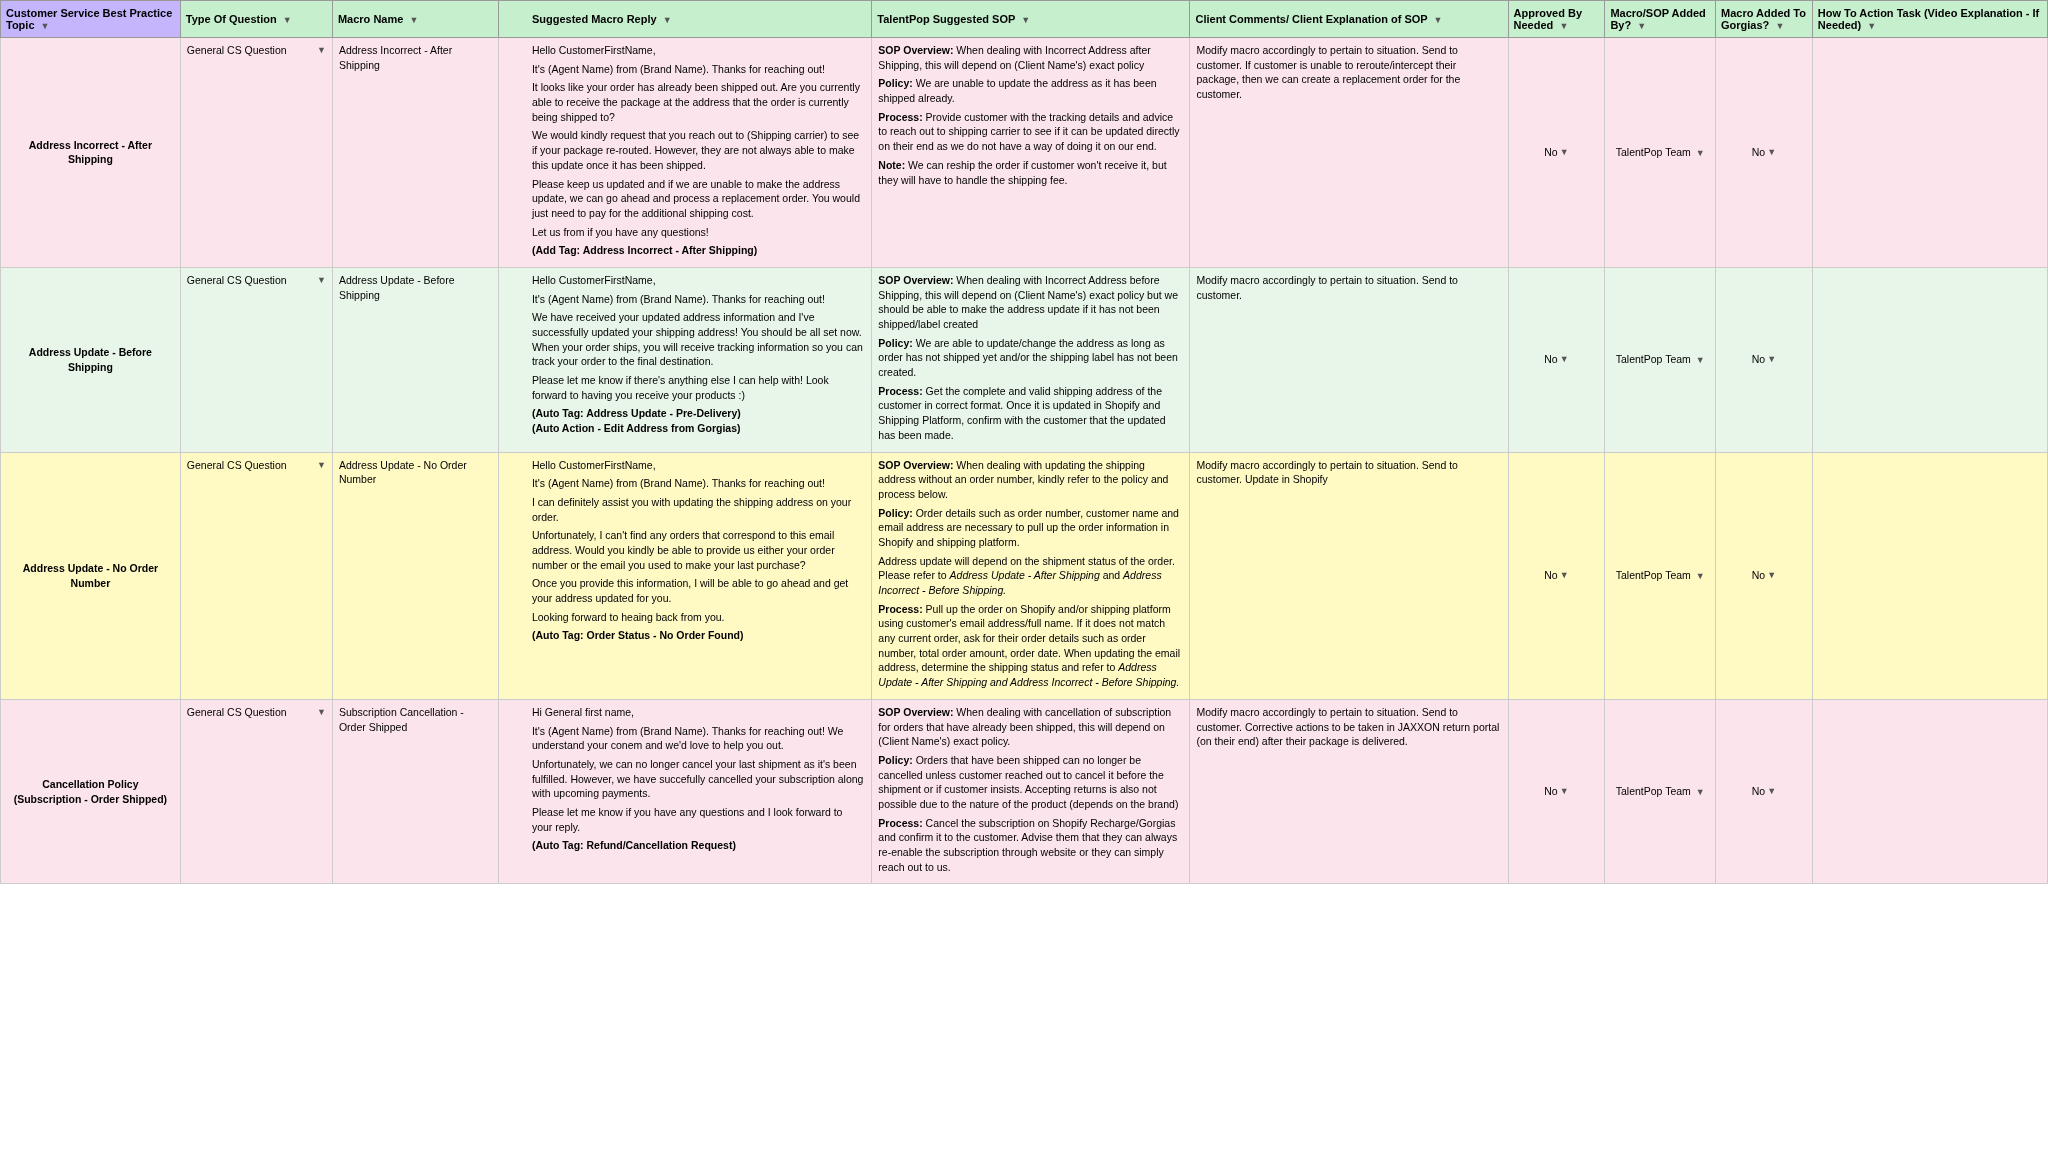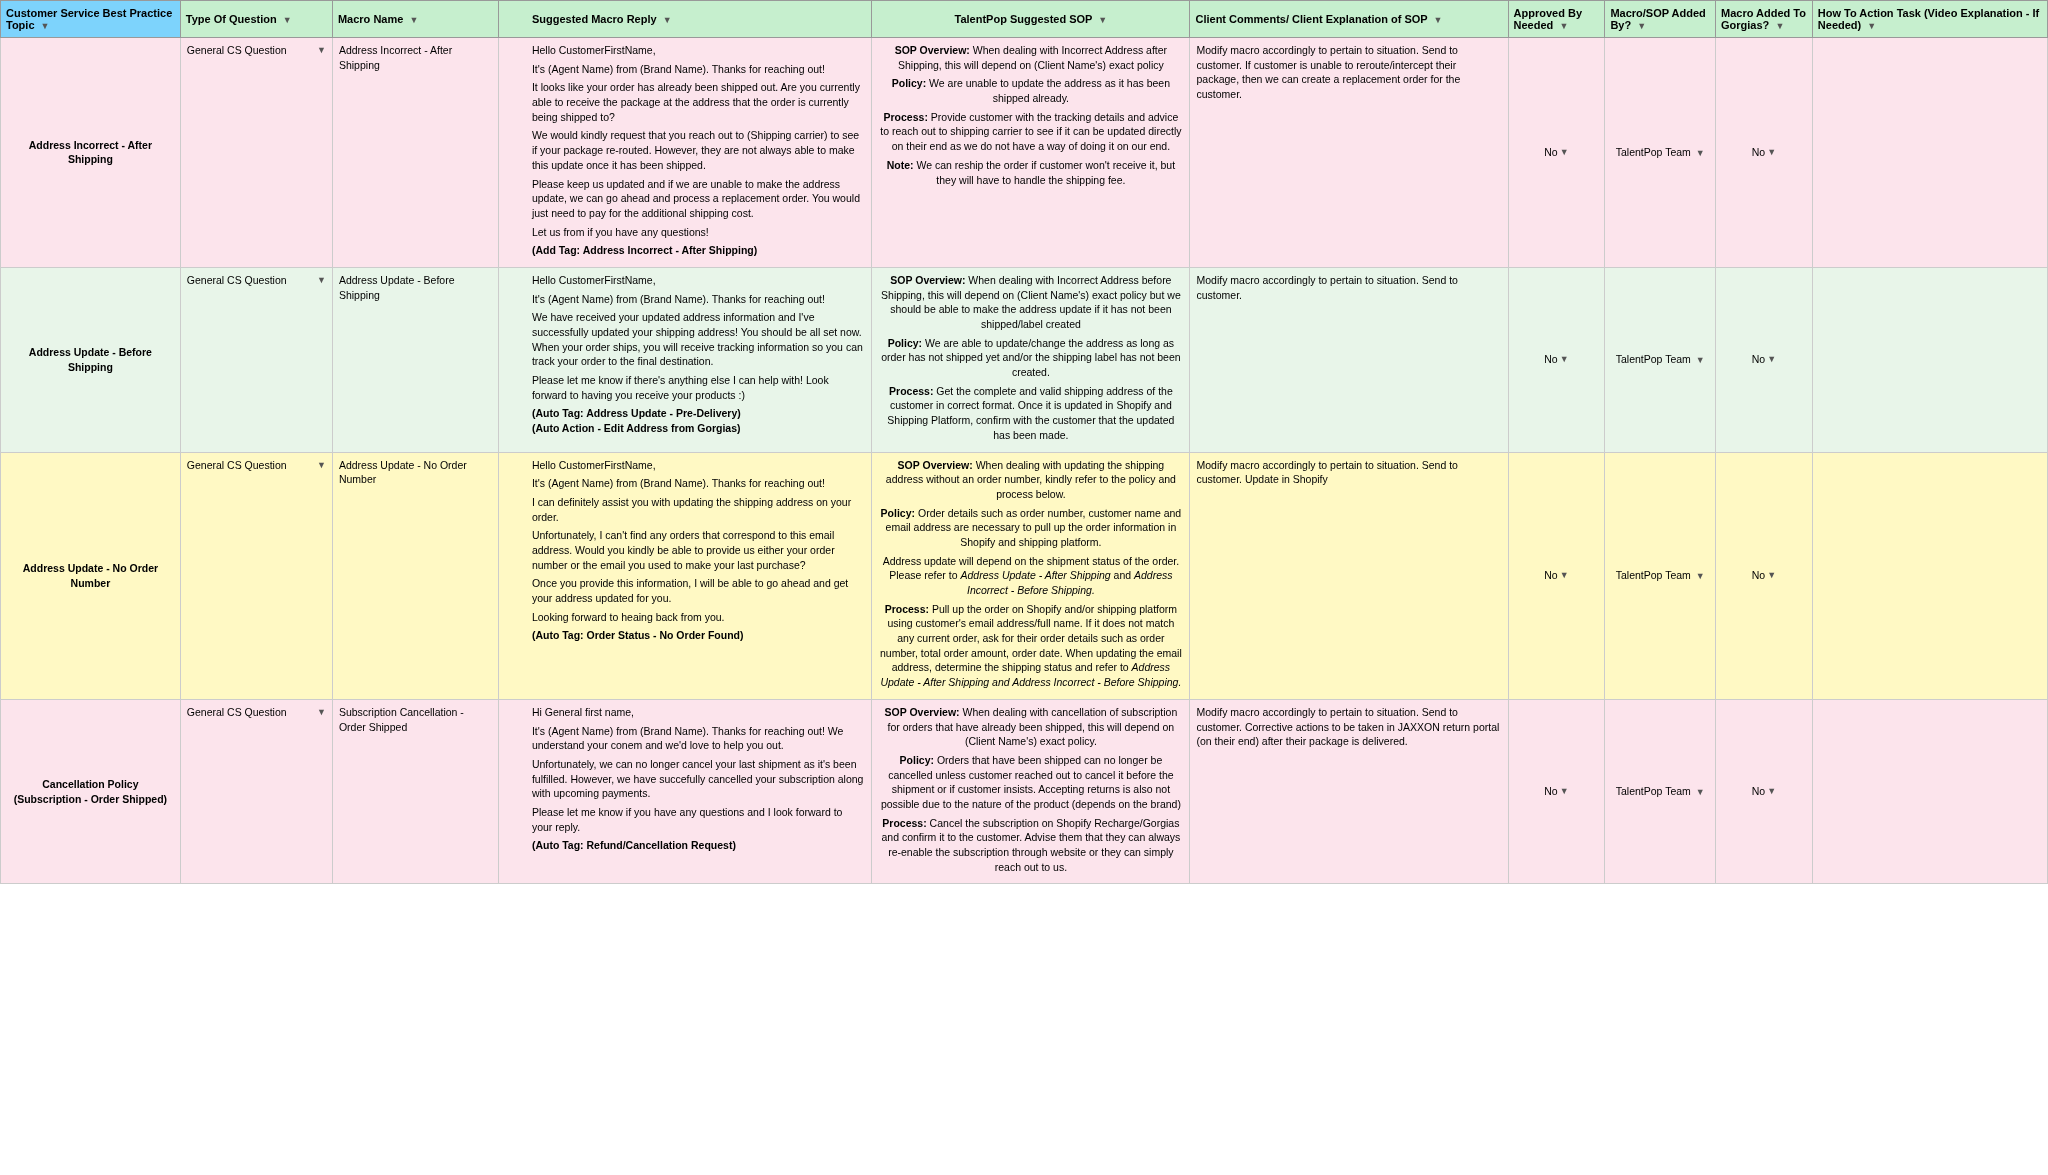--- a/index.html
+++ b/index.html
@@ -33,21 +33,21 @@
       vertical-align: top;
       font-size: 10.5px;
       line-height: 1.4;
     }
     
     
     .col-topic { width: 130px; }
     .col-type { width: 110px; }
     .col-name { width: 120px; margin-top: 29px; }
     .col-reply { width: 270px; padding-left: 33px; }
-    .col-sop { width: 230px; text-align: center; }
+    .col-sop { width: 230px; }
     .col-comments { width: 230px; }
     .col-approved { width: 70px; }
     .col-addedby { width: 80px; }
     .col-macro { width: 70px; }
     .col-howto { width: 170px; }
 
     
     .row-group-1 td { background-color: #fce4ec; }
     .row-group-2 td { background-color: #e8f5e9; }
     .row-group-3 td { background-color: #fff9c4; }
@@ -62,21 +62,21 @@
       font-size: 9px;
       color: #555;
       margin-left: 2px;
       cursor: pointer;
     }
     
     p { margin-bottom: 4px; }
     
     .cell-center { text-align: center; vertical-align: middle; }
 
-    thead th:first-child { background-color: #7dd3fc; }
+    thead th:first-child { background-color: #c4b5fd; }
   </style>
 </head>
 <body>
 
 <div class="table-container">
   <table>
     <thead>
       <tr>
         <th class="col-topic">
           <span>Customer Service Best Practice Topic</span>

